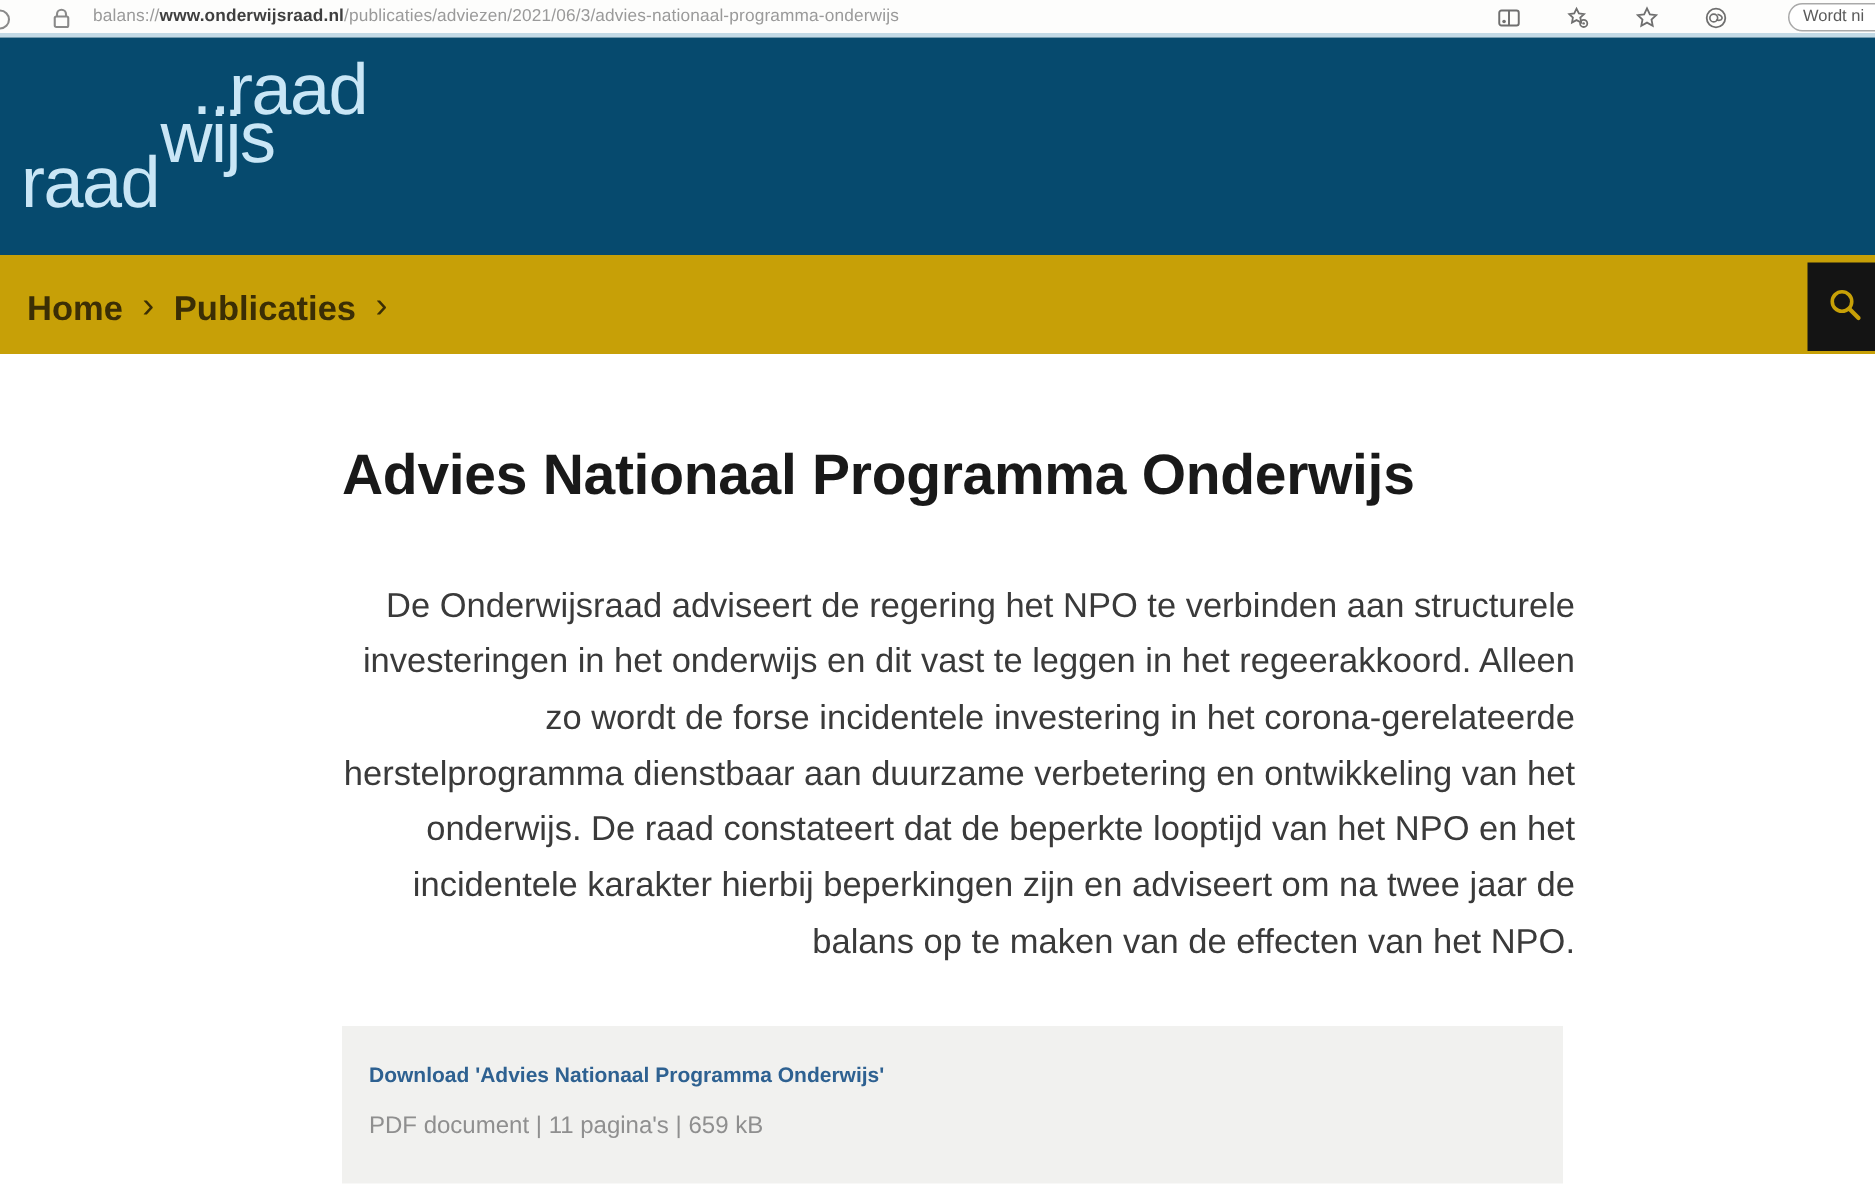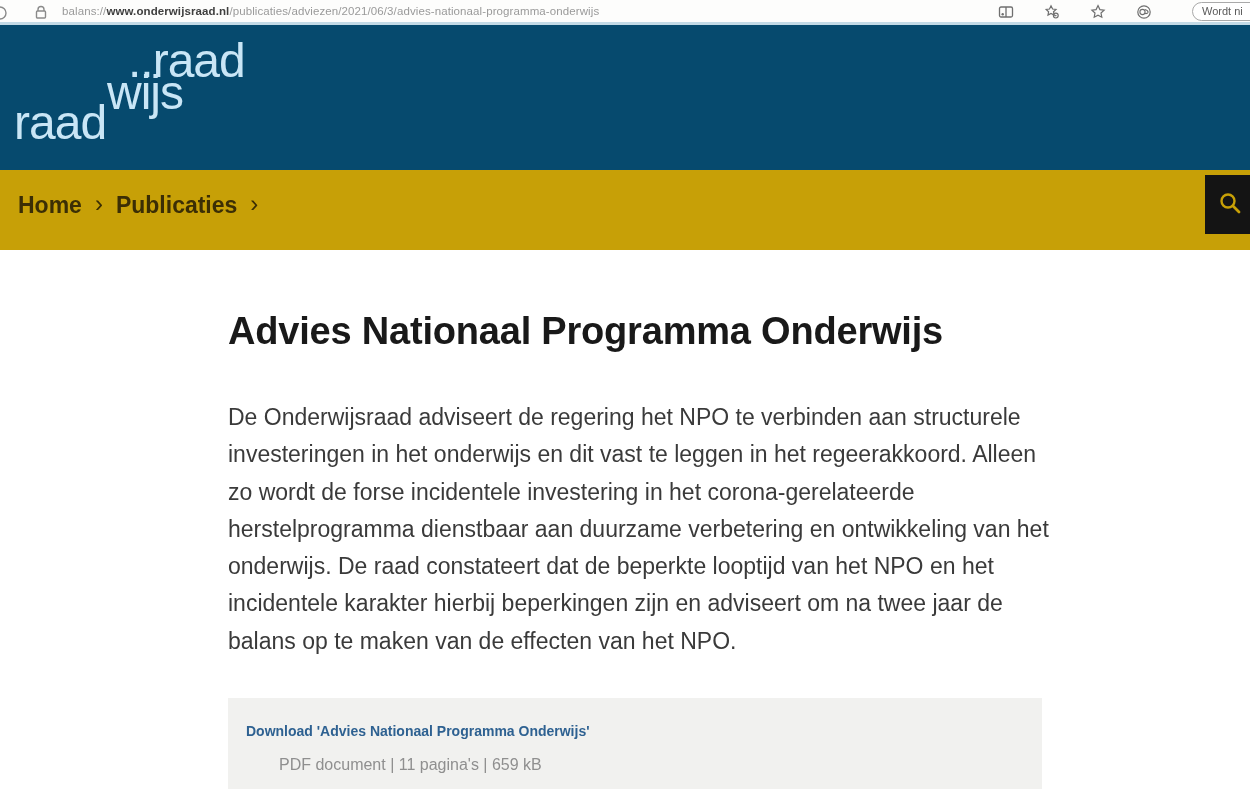--- a/index.html
+++ b/index.html
@@ -24,40 +24,40 @@
   
   .site-header { position:relative; height:145px; background:#064a6e; overflow:hidden; }
   .logo { position:absolute; left:0; top:0; width:300px; height:145px; cursor:pointer; }
   .logo span { position:absolute; color:#c9e6f6; font-size:48px; line-height:1;
                letter-spacing:-1px; font-weight:400; }
   .logo .l-raad  { left:128px; top:12px; }
   .logo .l-wijs  { left:95px;  top:44px;margin-left:12px; }
   .logo .l-onder { left:14px;  top:74px; }
 
   
-  .crumbbar { position:relative; height:80px; background:#c7a007; overflow:hidden;padding-left:42px; }
+  .crumbbar { position:relative; height:66px; background:#c7a007; overflow:hidden;padding-left:42px; }
   .crumbs { position:absolute; left:18px; top:0; height:70px; display:flex;
             align-items:center; gap:13px; font-size:23px; font-weight:700;
             color:#3b2e05; }
   .crumbs .sep { font-weight:400; font-size:24px; transform:translateY(-1px); }
   .crumbs a { color:#3b2e05; text-decoration:none; cursor:pointer; }
   .searchbtn { position:absolute; left:1205px; top:5px; width:60px; height:59px;
                background:#141414; border:none; display:flex; align-items:center;
                justify-content:flex-start; padding-left:12px; cursor:pointer; }
 
   
   .page-title { margin:60px 0 46px 228px; font-size:38px; font-weight:700;
                 color:#191919; letter-spacing:-.2px; }
   .intro { margin:0 0 38px 228px; width:822px; font-size:23px; line-height:1.62;
-           color:#3a3a3a; }
+           color:#3a3a3a;text-align:right; }
   .dlbox { margin-left:228px; width:814px; background:#f1f1ef;
            padding:24px 20px 32px 18px; }
   .dllink { font-size:14px; font-weight:700; color:#2e6191; text-decoration:none;
             cursor:pointer; display:inline-block; }
-  .dlmeta { margin-top:16px; font-size:16px; color:#8f8f8f;margin-left:33px; }
+  .dlmeta { margin-top:16px; font-size:16px; color:#8f8f8f; }
 </style>
 </head>
 <body>
 
 <div class="topbar">
   <span class="reload-part">
     <svg width="16" height="16" viewBox="0 0 16 16">
         <circle cx="8" cy="8" r="6" fill="none" stroke="#8a8a8a" stroke-width="1.4"></circle>
       </svg>
   </span>

